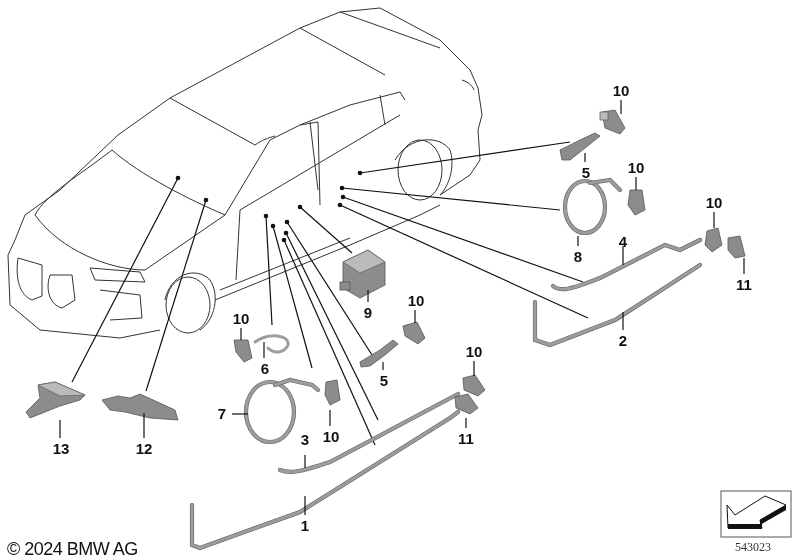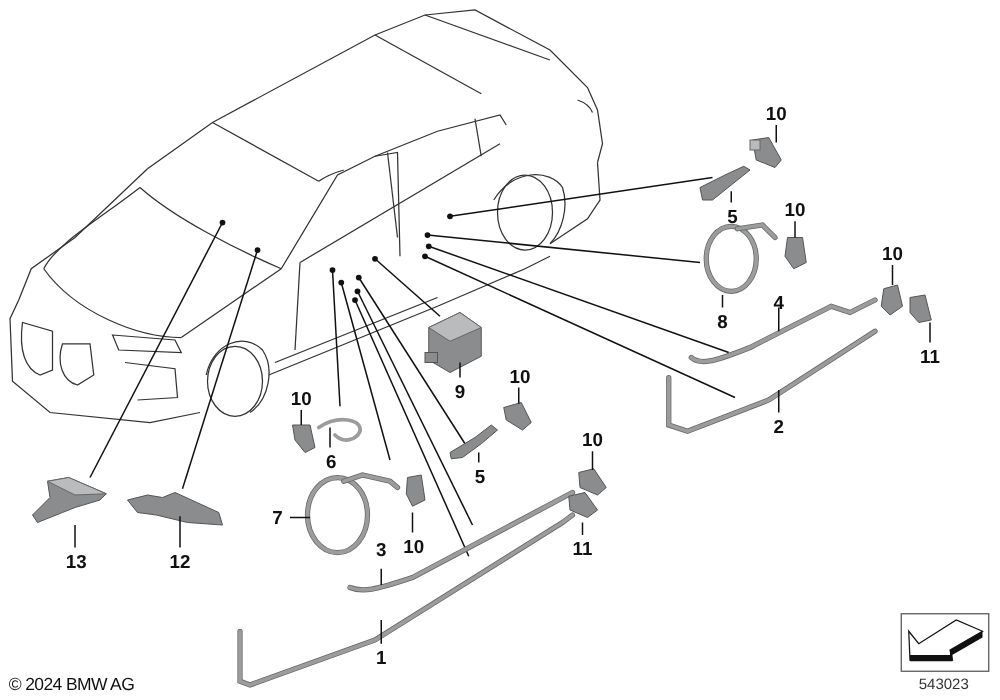--- a/index.html
+++ b/index.html
@@ -6,22 +6,22 @@
   body{width:800px;height:560px;position:relative;overflow:hidden;font-family:"Liberation Sans",sans-serif;}
   #canvas{position:absolute;left:0;top:0;width:800px;height:560px;}
   .callout{font-family:"Liberation Sans",sans-serif;font-weight:bold;font-size:15px;fill:#111;text-anchor:middle;}
   .leader{stroke:#111;stroke-width:1.2;fill:none;}
   .dot{fill:#111;}
   .car{stroke:#333;stroke-width:1;fill:none;}
   .part{fill:#8a8c8e;stroke:#555;stroke-width:0.8;}
   .partlight{fill:#b9bbbd;stroke:#666;stroke-width:0.8;}
   .cable{stroke:#9a9c9e;stroke-width:3;fill:none;stroke-linecap:round;}
   .cableedge{stroke:#666;stroke-width:4.2;fill:none;stroke-linecap:round;}
-  #copyright{position:absolute;left:7px;top:539px;font-size:14px;color:#111;letter-spacing:-0.5px;font-family:"Liberation Sans",sans-serif;}
-  #diagram-id{position:absolute;left:735px;top:540px;font-size:12px;color:#333;font-family:Liberation Sans, sans-serif;}
+  #copyright{position:absolute;left:7px;top:539px;font-size:18px;color:#111;letter-spacing:-0.5px;font-family:"Liberation Sans",sans-serif;}
+  #diagram-id{position:absolute;left:735px;top:540px;font-size:12px;color:#333;font-family:Liberation Serif, serif;}
 </style>
 </head>
 <body>
 
 <svg id="canvas" viewBox="0 0 800 560" xmlns="http://www.w3.org/2000/svg">
 
   <g class="car">
 
     <path d="M118,135 L170,98 L300,28 L340,12 L380,8 L440,40 L470,70 L478,88 L482,115 L478,130"></path>
     <path d="M170,98 L255,145"></path>

